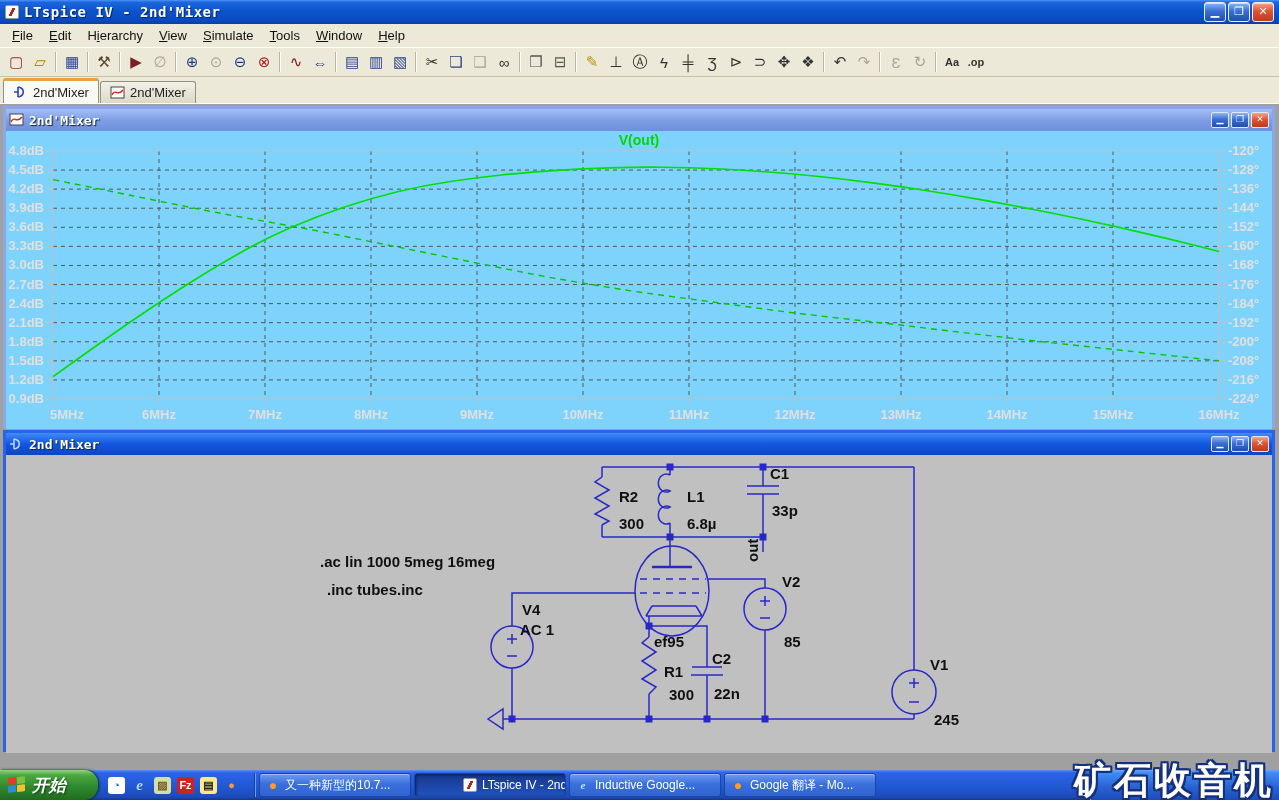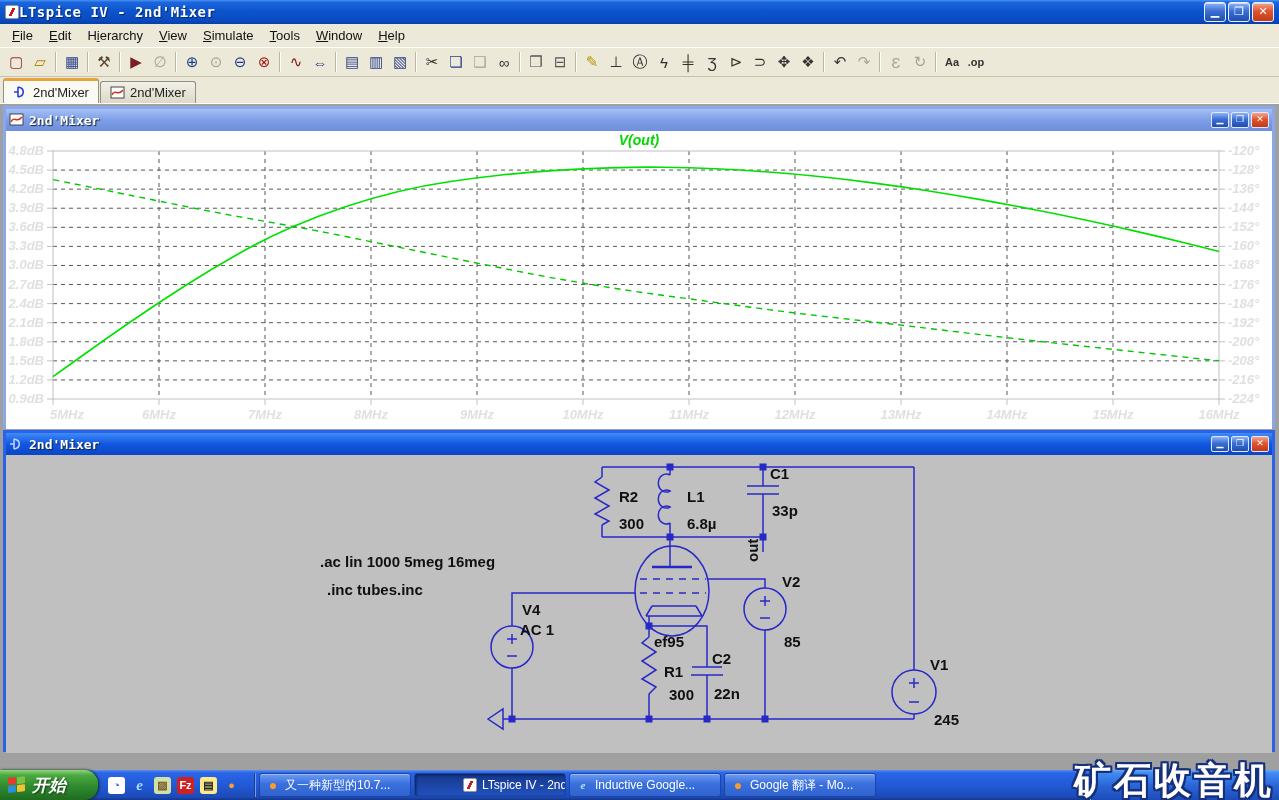--- a/index.html
+++ b/index.html
@@ -1,20 +1,20 @@
 <!DOCTYPE html>
 <html><head>
 <meta charset="utf-8">
 <style>
   * { margin:0; padding:0; box-sizing:border-box; }
   html,body { width:1279px; height:800px; overflow:hidden; }
   body { font-family:"Liberation Sans",sans-serif; background:#a0a0a0; position:relative; }
 
   
-  .titlebar-main{height:24px;background:linear-gradient(180deg,#4a90f4 0%,#1c66dd 10%,#0c54cc 45%,#0a4ac0 85%,#0a3ea6 100%);display:flex;align-items:center;padding:0 5px;}
+  .titlebar-main{height:24px;background:linear-gradient(180deg,#4a90f4 0%,#1c66dd 10%,#0c54cc 45%,#0a4ac0 85%,#0a3ea6 100%);display:flex;align-items:center;padding:0 5px;gap:5px;}
   .title-text{color:#fff;font-weight:bold;font-family:"DejaVu Sans Mono",monospace;font-size:14px;letter-spacing:.5px;text-shadow:1px 1px 1px #00256e;}
   .winbtns{margin-left:auto;display:flex;gap:2px;}
   .winbtn{width:22px;height:20px;border-radius:3px;border:1px solid #e8f0ff;color:#fff;font-size:11px;line-height:17px;text-align:center;background:linear-gradient(180deg,#8fb4f4,#3a6fd4 45%,#1e4fae);box-shadow:inset 0 1px 0 #cfe0ff;}
   .winbtn.close{background:linear-gradient(180deg,#f5a58d,#e0552f 45%,#c23a1a);}
   .winbtn-s{width:18px;height:16px;border-radius:2px;border:1px solid #dfe8ff;color:#fff;font-size:9px;line-height:13px;text-align:center;background:linear-gradient(180deg,#8fb4f4,#3a6fd4 45%,#1e4fae);}
   .winbtn-s.close{background:linear-gradient(180deg,#f5a58d,#e0552f 45%,#c23a1a);}
 
   .menubar{height:23px;background:#ece9d8;display:flex;align-items:center;padding-left:4px;font-size:13px;color:#111;}
   .menu-item{padding:2px 8px;}
   .menu-item u{text-decoration:underline;}
@@ -29,21 +29,21 @@
 
   .mdi{position:absolute;left:0;top:104px;width:1279px;height:666px;background:#a0a0a0;}
   .child{position:absolute;display:flex;flex-direction:column;}
   .child-titlebar{height:22px;display:flex;align-items:center;gap:5px;padding:0 3px;flex:0 0 22px;}
   .child-title{color:#fff;font-weight:bold;font-family:"DejaVu Sans Mono",monospace;font-size:13px;text-shadow:1px 1px 1px #123;}
   .cbtns{margin-left:auto;display:flex;gap:2px;}
   .win-plot{left:3px;top:2px;width:1272px;height:322px;border:3px solid #8aa7e8;background:#7e9ee6;}
   .win-plot .child-titlebar{background:linear-gradient(180deg,#a6c0f5,#7e9ee6 50%,#6f8edc);}
   .win-sch{left:3px;top:326px;width:1272px;height:322px;border:3px solid #2b63e8;background:#1257e0;}
   .win-sch .child-titlebar{background:linear-gradient(180deg,#3f8cf6,#1257e0 50%,#0b46c4);}
-  .plot-client{flex:1;background:#ffffff;font-style:italic;}
+  .plot-client{flex:1;background:#7dd3fc;}
   .sch-client{flex:1;background:#c0c0c0;}
 
   
   .taskbar{position:absolute;left:0;bottom:0;width:1279px;height:30px;background:linear-gradient(180deg,#5e90ef 0%,#2a66e8 9%,#2259d6 50%,#1c4bb8 90%,#15368c 100%);display:flex;align-items:center;}
   .startbtn{height:30px;width:98px;border-radius:0 14px 14px 0;background:linear-gradient(180deg,#8fd47e 0%,#4aa83f 18%,#2f8a2f 55%,#1f6b1f 100%);display:flex;align-items:center;gap:6px;padding-left:8px;box-shadow:1px 0 3px #0a2a0a;}
   .start-label{color:#fff;font-size:17px;font-weight:bold;font-style:italic;text-shadow:1px 1px 2px #143d14;}
   .winflag{width:18px;height:16px;display:grid;grid-template-columns:8px 8px;grid-template-rows:7px 7px;gap:1px;transform:skewY(-6deg);}
   .winflag i{border-radius:1px;}
   .ql{display:flex;align-items:center;gap:6px;padding:0 10px;}
   .qlicon{width:17px;height:17px;border-radius:3px;display:flex;align-items:center;justify-content:center;font-size:11px;font-weight:bold;}

